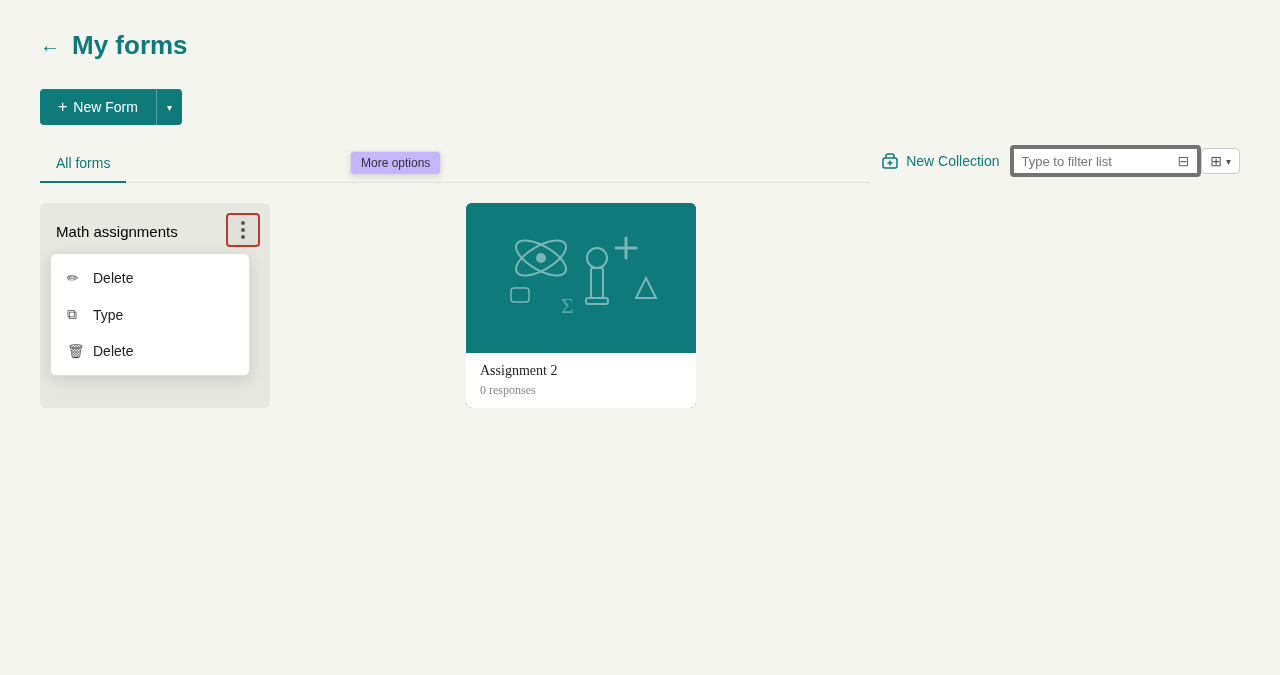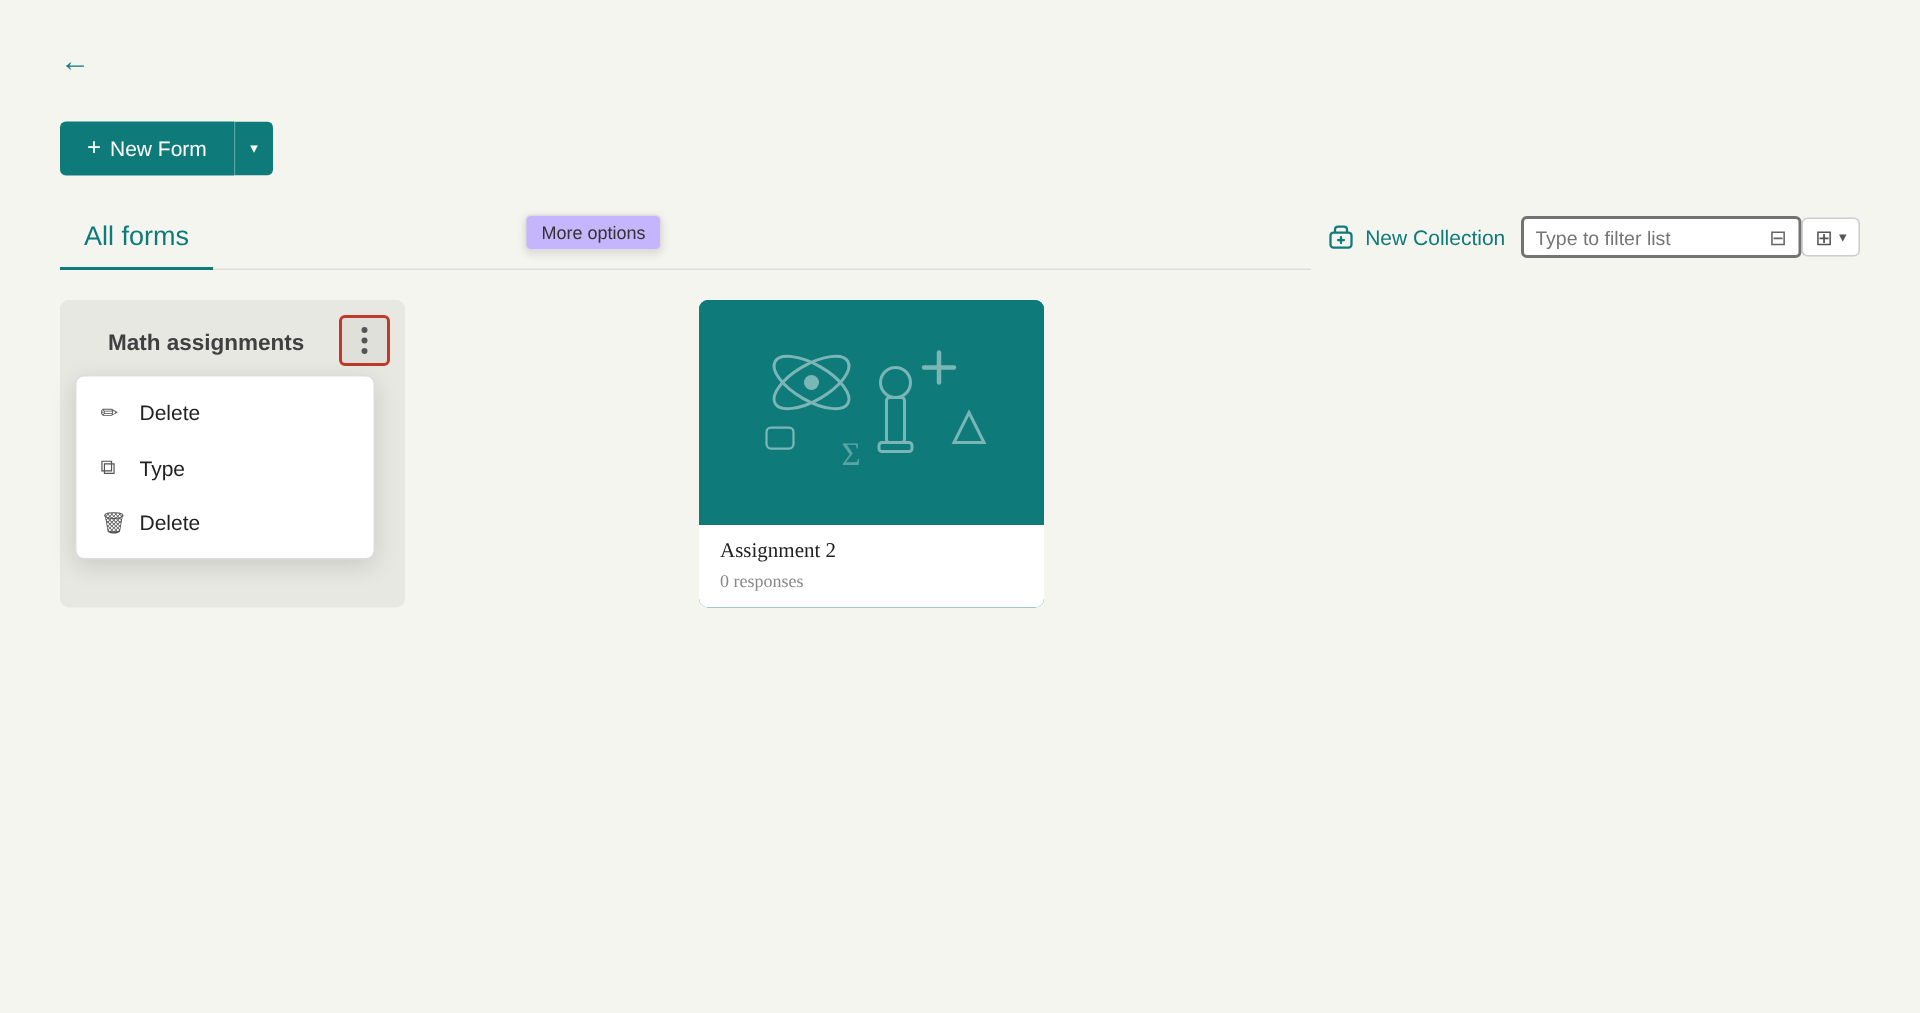--- a/index.html
+++ b/index.html
@@ -69,21 +69,21 @@
     }
     .tabs-row {
       display: flex;
       align-items: center;
       border-bottom: 1px solid #ddd;
       margin-bottom: 24px;
       position: relative;
     }
     .tab {
       padding: 10px 16px;
-      font-size: 18px;
+      font-size: 14px;
       cursor: pointer;
       color: #555;
       border-bottom: 2px solid transparent;
       margin-bottom: -1px;
     }
     .tab.active {
       color: #0e7a7a;
       border-bottom: 2px solid #0e7a7a;
       font-weight: 500;
     }
@@ -113,21 +113,21 @@
       background: transparent;
       border: none;
       color: #0e7a7a;
       font-size: 14px;
       cursor: pointer;
       padding: 6px 10px;
     }
     .filter-input-wrapper {
       display: flex;
       align-items: center;
-      border: 2px solid #737373;
+      border: 4px solid #737373;
       border-radius: 4px;
       background: white;
       padding: 4px 8px;
       gap: 6px;
     }
     .filter-input {
       border: none;
       outline: none;
       font-size: 13px;
       color: #888;
@@ -166,24 +166,23 @@
       position: relative;
     }
     .math-card-inner {
       padding: 20px 16px 16px;
       min-height: 160px;
       background: #e8e8e2;
       border-radius: 6px;
     }
     .math-card-title {
       font-size: 15px;
-      font-weight: 700;
-      color: #404040;
+      font-weight: 400;
+      color: #000000;
       margin-bottom: 6px;
-      margin-left: 16px;
     }
     
     .more-btn {
       position: absolute;
       top: 10px;
       right: 10px;
       width: 34px;
       height: 34px;
       background: #e0e0da;
       border: 2px solid #c0392b;
@@ -274,20 +273,21 @@
       height: 20px;
     }
   </style>
 </head>
 <body>
 
 <div class="page">
 
   <div class="page-header">
     <span class="back-arrow">←</span>
+    <h1 class="page-title">My forms</h1>
   </div>
 
   <div class="toolbar">
     <button class="new-form-btn">
       <span class="plus-icon">+</span>
       <span>New Form</span>
     </button>
     <button class="new-form-dropdown">
       <span class="chevron-down">▾</span>
     </button>

